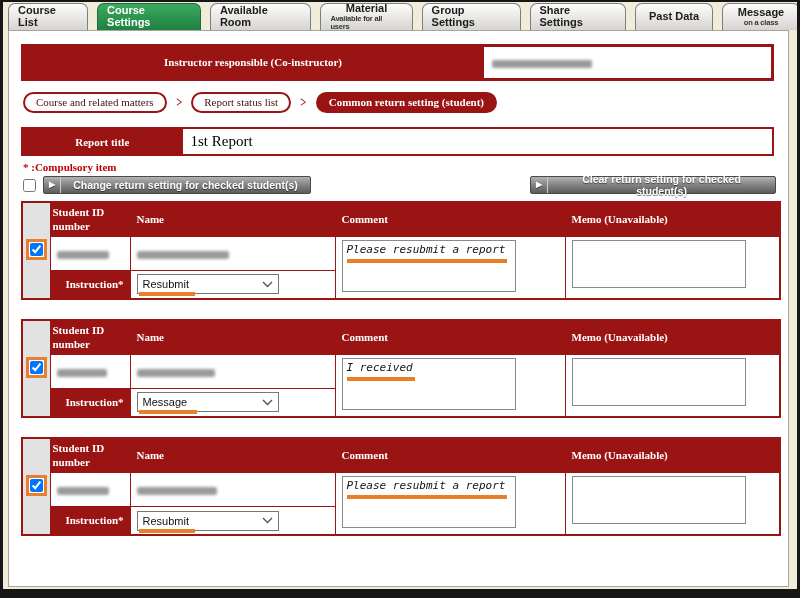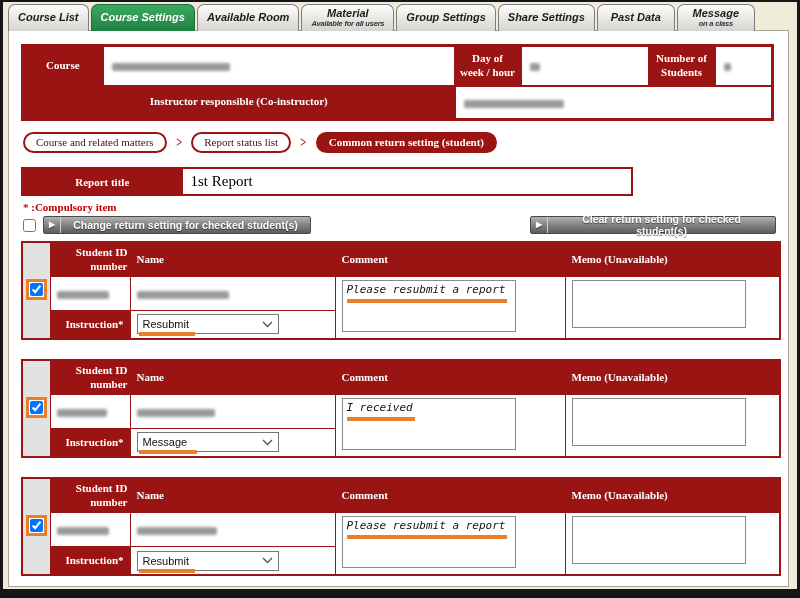--- a/index.html
+++ b/index.html
@@ -3,21 +3,21 @@
 <meta charset="utf-8">
 <style>
   * { box-sizing: border-box; margin: 0; padding: 0; }
   html,body { width:800px; height:598px; overflow:hidden; }
   body { background:#F1ECD9; position:relative; font-family:"Liberation Serif", serif; }
 
   
   .frame { position:absolute; inset:0; border:3px solid #161616; border-top-width:2px; border-bottom-width:9px; pointer-events:none; z-index:50; }
 
   
-  .tabbar { position:absolute; top:3px; left:8px; height:28px; display:flex; align-items:flex-end; gap:2px; z-index:2;font-style:italic; }
+  .tabbar { position:absolute; top:3px; left:8px; height:28px; display:flex; align-items:flex-start; gap:9px; z-index:2; }
   .tab { height:27px; min-width:78px; padding:0 9px; display:flex; flex-direction:column; align-items:center; justify-content:center;
          background:linear-gradient(#FDFDFD,#D6D4D0); border:1px solid #7E7E7E; border-bottom:none; border-radius:7px 7px 0 0;
          font-family:"Liberation Sans",sans-serif; font-weight:bold; font-size:11px; color:#1c1c1c; cursor:pointer; line-height:1.05; }
   .tab .sub { font-size:7.5px; font-weight:bold; color:#333; letter-spacing:-0.2px; }
   .tab.active { background:linear-gradient(#3DAA60,#1F8042); color:#fff; border-color:#1d6b38; }
 
   
   .panel { position:absolute; left:8px; right:11px; top:30px; bottom:11px; background:#fff; border:1px solid #A8A49A; padding:13px 14px 6px 12px; overflow:hidden; }
 
   table { border-collapse:collapse; }
@@ -29,21 +29,21 @@
   .row2 th, .row2 td { height:34px; }
 
   .redacted { display:inline-block; height:8px; background:#9a9a9a; border-radius:2px; filter:blur(1.5px); vertical-align:middle; }
 
   
   .breadcrumb { display:flex; align-items:center; gap:8px; margin:0 0 14px 2px; height:22px; }
   .crumb { border:2px solid #9B1414; border-radius:11px; padding:2px 11px 3px; background:#fff; color:#4a0f0f; font-size:11px; cursor:pointer; white-space:nowrap; }
   .crumb.active { background:#9B1414; color:#fff; font-weight:bold; cursor:default; }
   .crumb-sep { color:#9B1414; font-size:15px; font-weight:bold; transform:scaleX(.7); }
 
-  .report-table { width:612px; border:2px solid #9B1414; margin-bottom:5px; }
+  .report-table { width:753px; border:2px solid #9B1414; margin-bottom:5px; }
   .report-table th { background:#9B1414; color:#fff; width:160px; font-size:11px; padding:4px; border:1px solid #9B1414; }
   .report-table td { background:#fff; font-size:15px; padding:4px 8px; border:1px solid #9B1414; }
 
   .compulsory { color:#C00000; font-weight:bold; font-size:11px; margin:1px 0 3px 2px; }
 
   
   .action-row { display:flex; align-items:center; margin:0 0 7px 2px; width:753px; }
   .action-row input[type=checkbox] { width:13px; height:13px; margin-right:7px; }
   .gray-btn { display:flex; align-items:center; height:18px; color:#fff; font-family:"Liberation Sans",sans-serif; font-weight:bold; font-size:10.5px;
               background:linear-gradient(#B3B3B3,#878787 45%,#5C5C5C); border:1px solid #4a4a4a; border-radius:2px;
@@ -56,21 +56,21 @@
   
   .stu-table { width:758px; border:2px solid #9B1414; margin-bottom:19px; table-layout:fixed; }
   .stu-table th, .stu-table td { border:1px solid #9B1414; font-size:11px; overflow:hidden; }
   .stu-table th { background:#9B1414; color:#fff; text-align:left; padding:2px 6px; font-weight:bold; line-height:1.3; }
   .stu-table td { background:#fff; padding:2px 6px; }
   .col-chk { width:28px; } .col-id { width:80px; } .col-name { width:205px; } .col-comment { width:230px; } .col-memo { width:215px; }
   .hdr-row th { height:31px; }
   .data-row td { height:34px; }
   .instr-row th, .instr-row td { height:29px; }
   td.chk-cell { background:#E2E2E2; text-align:center; vertical-align:middle; padding:0; }
-  th.id-hdr { text-align:right; padding:2px 2px; }
+  th.id-hdr { text-align:left; padding:2px 2px; }
   th.instr-hdr { text-align:right; }
   .hl { display:inline-block; border:3px solid #E8802B; background:#fff; padding:1px; line-height:0; }
   .hl input { width:13px; height:13px; display:block; }
   .ta-wrap { position:relative; display:inline-block; }
   textarea { width:174px; height:52px; resize:none; border:1px solid #8a8a8a; font-family:"DejaVu Sans Mono",monospace; font-size:11px; line-height:14px; padding:2px 4px; color:#111;font-style:italic; }
   textarea.memo { height:48px; }
   .u-line { position:absolute; height:4px; background:#E8802B; z-index:3; }
   .u-comment { left:5px; top:19px; }
   .sel-wrap { position:relative; display:inline-block; }
   .fake-select { width:142px; height:20px; border:1px solid #767676; background:#fff; display:flex; align-items:center; justify-content:space-between; padding:0 5px; font-family:"Liberation Sans",sans-serif; font-size:11px; color:#111; cursor:pointer; }
@@ -105,28 +105,20 @@
   <div class="tab">
       <span>Message</span>
       <span class="sub">on a class</span>
     </div>
 </div>
 
 <div class="panel">
 
   <table class="course-table">
     <tbody>
-        <tr class="row1">
-      <th style="width:80px">Course</th>
-      <td colspan="2" style="width:355px"><span class="redacted" style="width:118px"></span></td>
-      <th style="width:66px">Day of week / hour</th>
-      <td style="width:128px"><span class="redacted" style="width:10px"></span></td>
-      <th style="width:66px">Number of Students</th>
-      <td style="width:58px"><span class="redacted" style="width:7px"></span></td>
-    </tr>
     <tr class="row2">
       <th colspan="2">Instructor responsible (Co-instructor)</th>
       <td colspan="5"><span class="redacted" style="width:100px"></span></td>
     </tr>
   </tbody>
     </table>
 
   <div class="breadcrumb">
     <span class="crumb">Course and related matters</span>
     <span class="crumb-sep">&gt;</span>

